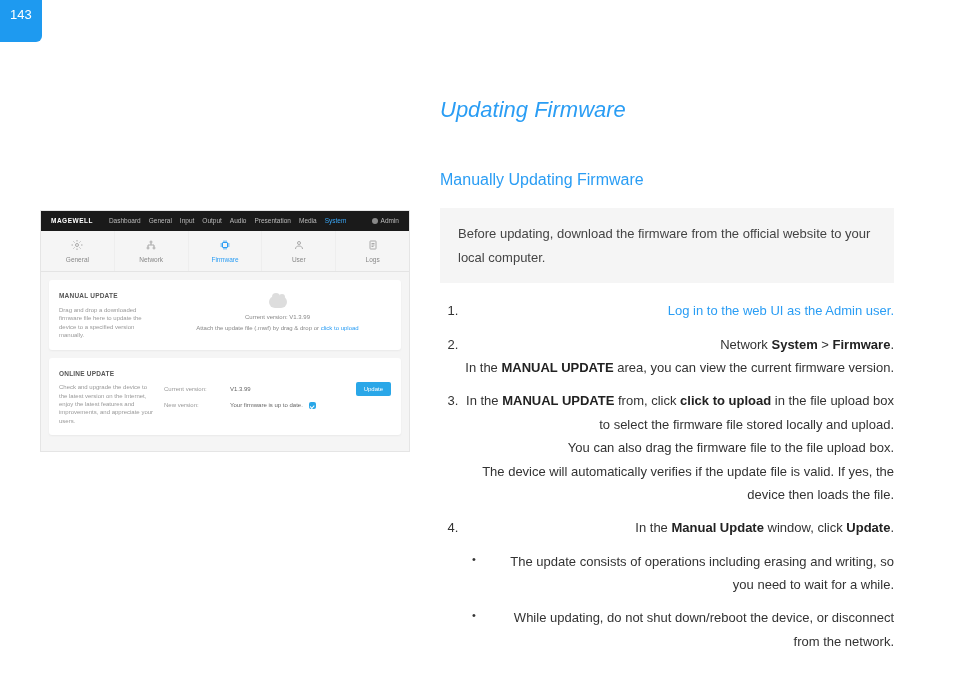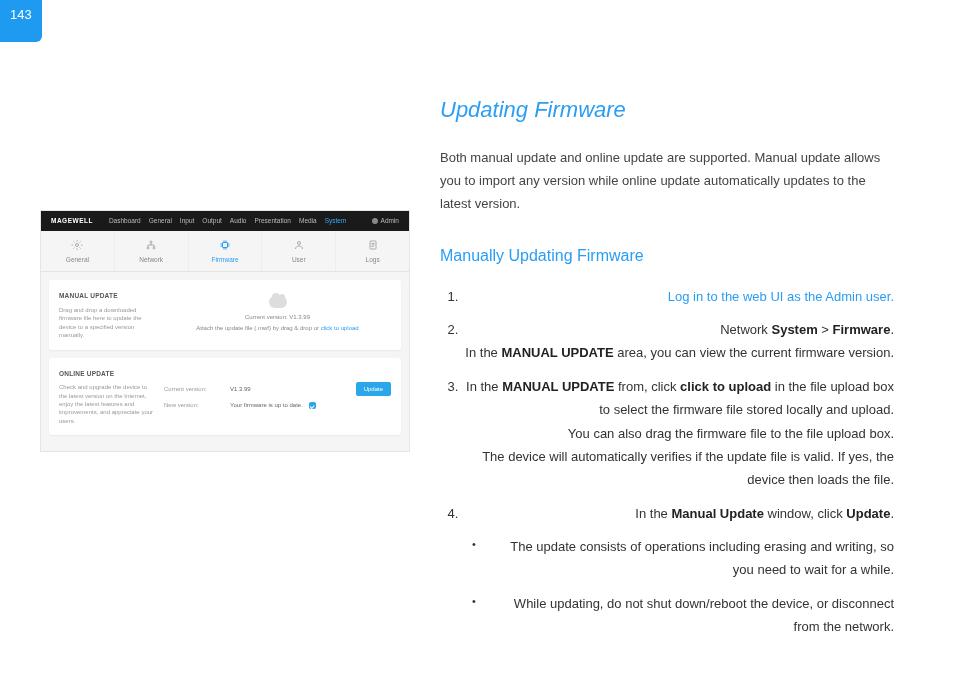--- a/index.html
+++ b/index.html
@@ -25,21 +25,21 @@
   }
   .layout {
     display: flex;
     gap: 30px;
     padding: 40px 40px 0 40px;
   }
   .left-col { width: 370px; padding-top: 170px; flex-shrink: 0; }
   .right-col { flex: 1; padding-top: 50px; padding-right: 20px; }
 
   .h1 { color: #2a9df4; font-size: 22px; font-weight: 400; margin-bottom: 16px; font-style: italic; }
-  .h2 { color: #2a9df4; font-size: 16px; font-weight: 400; margin: 26px 0 14px 0; }
+  .h2 { color: #2a9df4; font-size: 16px; font-weight: 400; margin: 36px 0 14px 0; }
   .intro { color: #444; }
 
   .note-box {
     background: #f5f5f5;
     padding: 14px 18px;
     margin-bottom: 16px;
     color: #444;
   }
 
   ol.steps { list-style: decimal; padding-left: 22px; }
@@ -232,24 +232,24 @@
               <span class="tick"></span>
             </div>
           </div>
         </div>
       </div>
     </div>
   </div>
 
   <div class="right-col">
     <div class="h1">Updating Firmware</div>
-    <p class="intro">Both manual update and online update are supported. Manual update allows you to import any version while online update automatically updates to the latest version.</p>
 
     <div class="h2">Manually Updating Firmware</div>
 
+    <div class="note-box">Before updating, download the firmware from the official website to your local computer.</div>
 
     <ol class="steps">
       <li>
         <span class="link">Log in to the web UI as the Admin user.</span>
       </li>
       <li>
         <span>Network </span><span class="bold">System</span><span> &gt; </span><span class="bold">Firmware</span><span>.</span><br>
         <span>In the </span><span class="bold">MANUAL UPDATE</span><span> area, you can view the current firmware version.</span>
       </li>
       <li>

